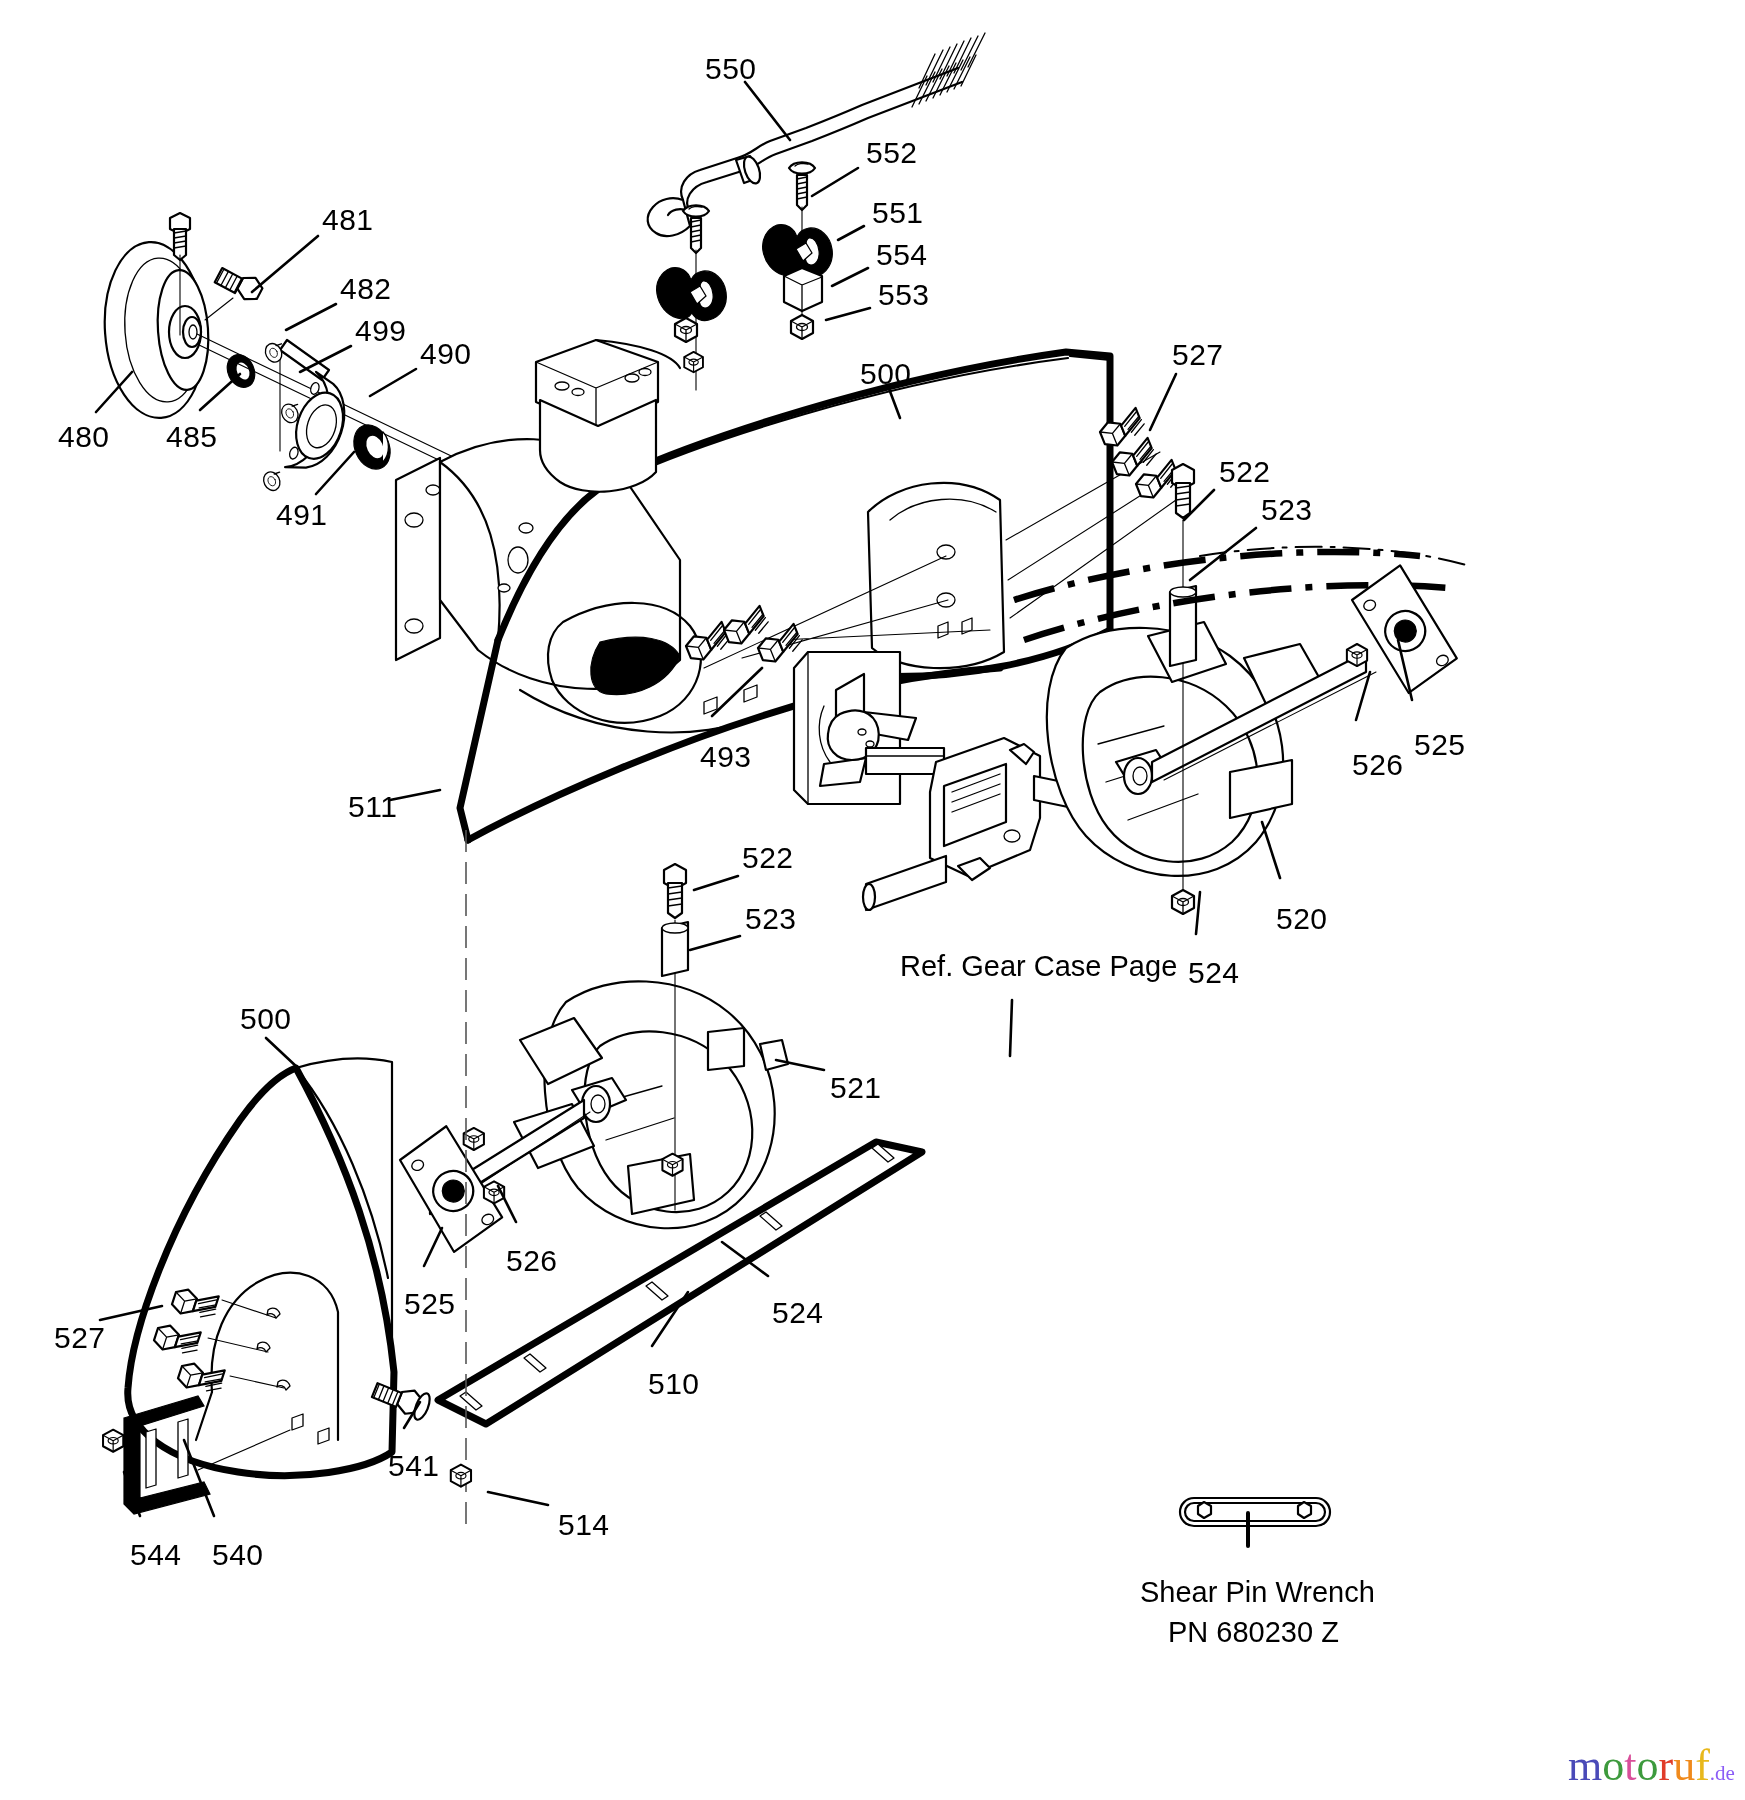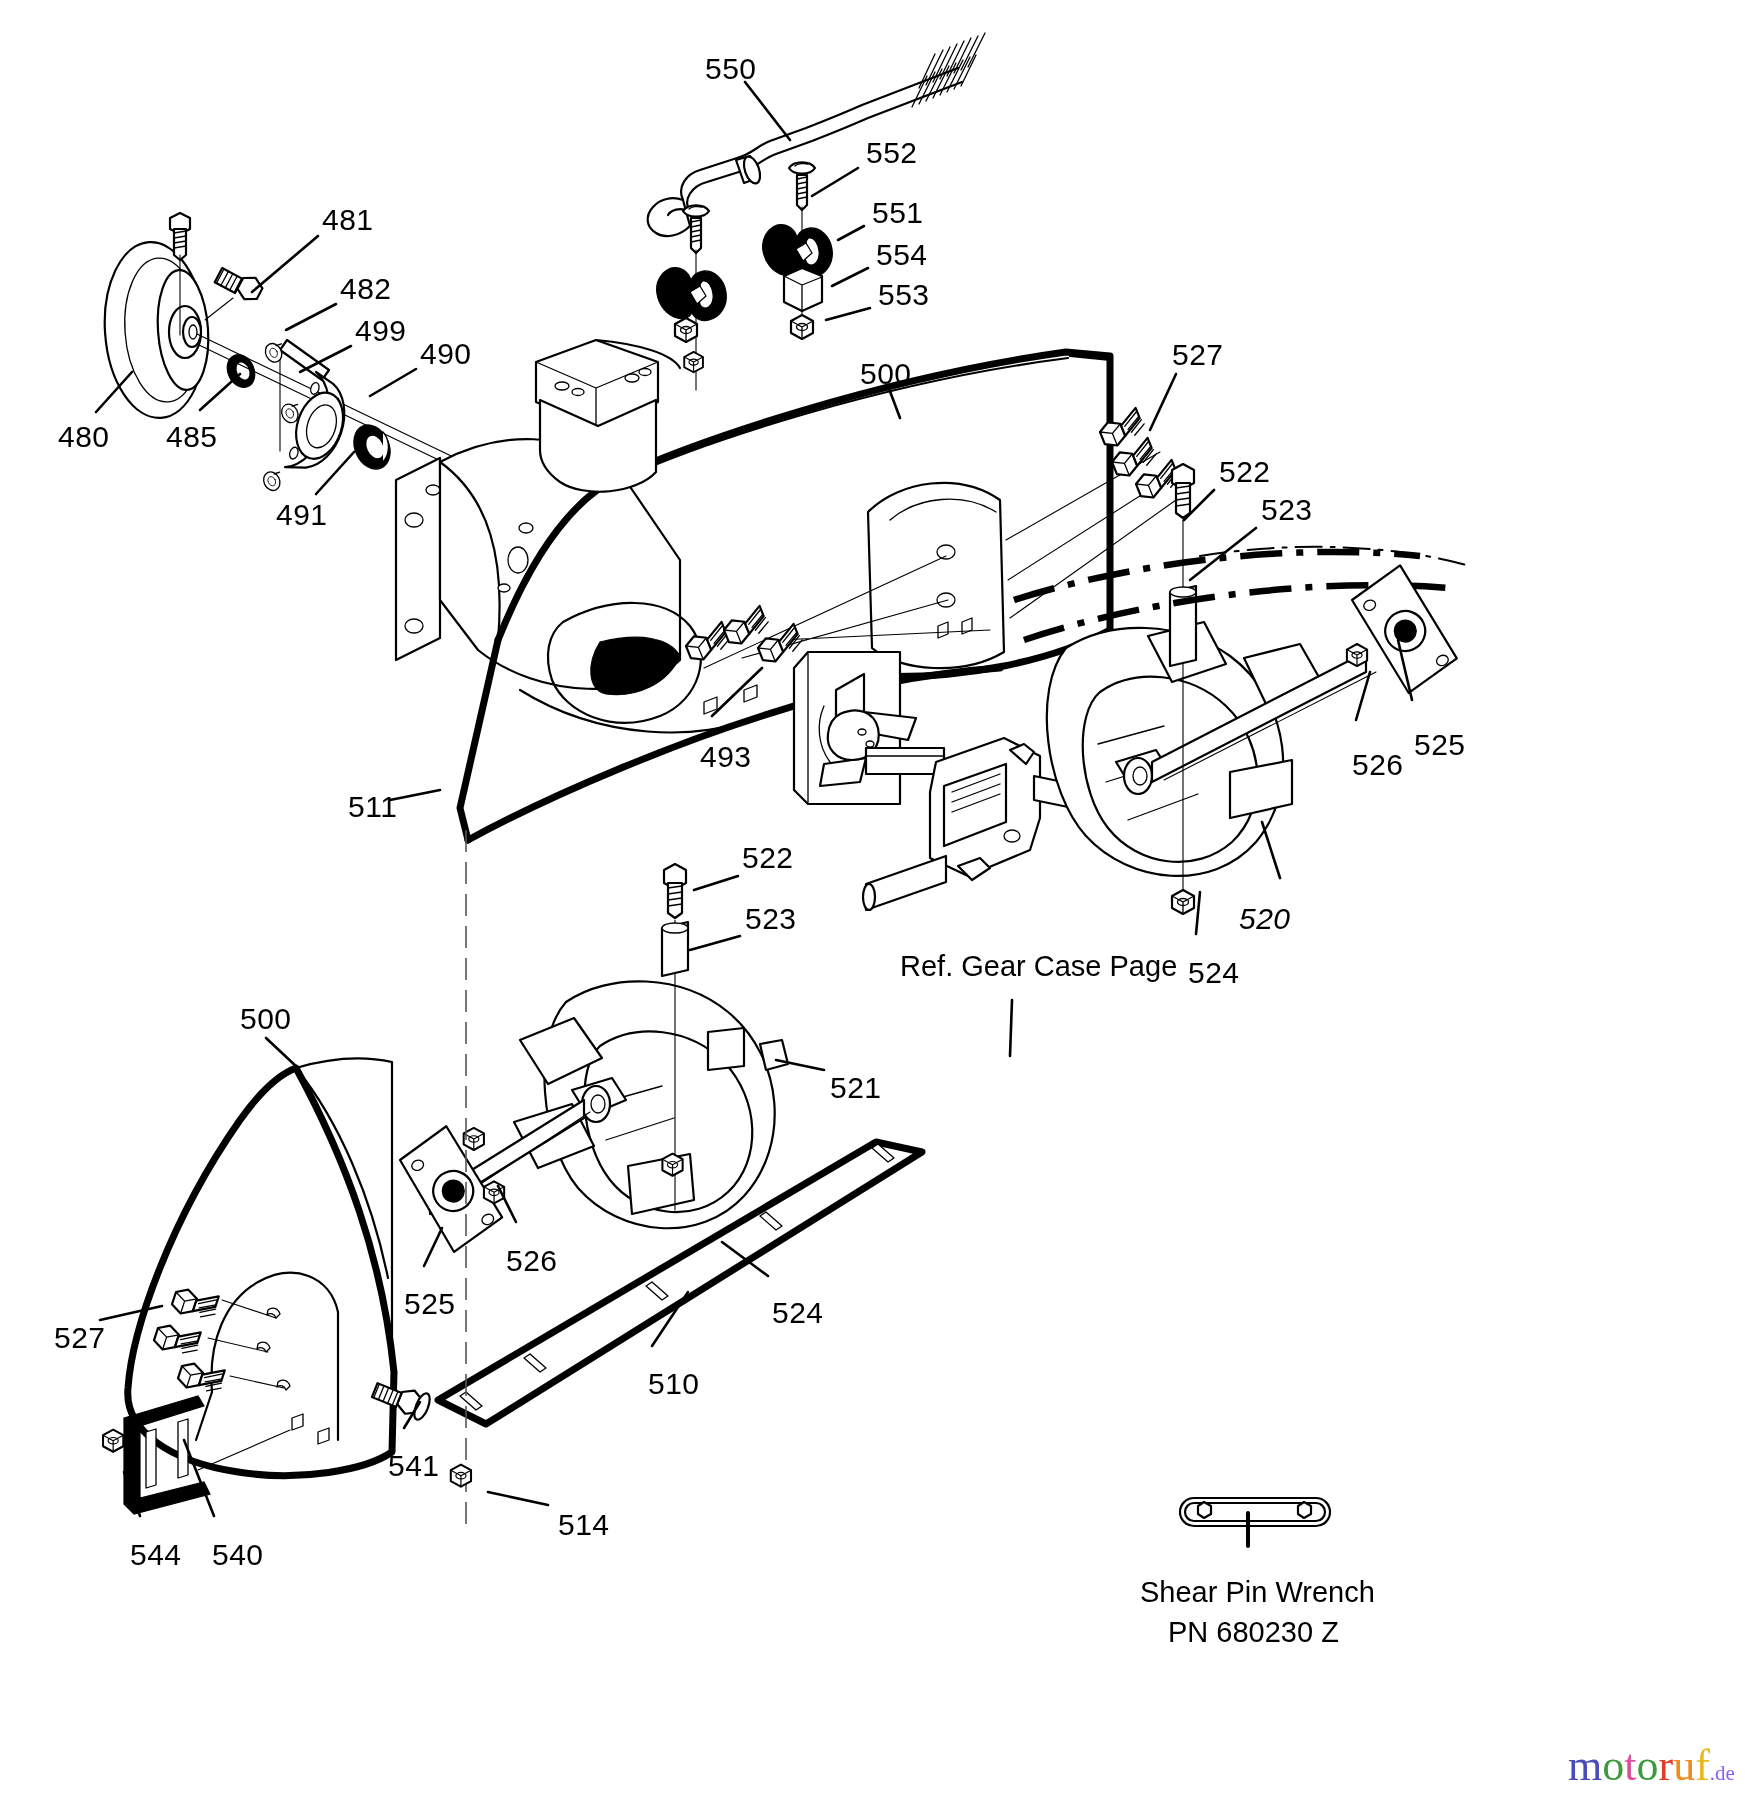--- a/index.html
+++ b/index.html
@@ -457,21 +457,21 @@
 <div class="lbl" style="left:420px;top:337px;">490</div>
 <div class="lbl" style="left:58px;top:420px;">480</div>
 <div class="lbl" style="left:166px;top:420px;">485</div>
 <div class="lbl" style="left:276px;top:498px;">491</div>
 <div class="lbl" style="left:860px;top:357px;">500</div>
 <div class="lbl" style="left:1172px;top:338px;">527</div>
 <div class="lbl" style="left:1219px;top:455px;">522</div>
 <div class="lbl" style="left:1261px;top:493px;">523</div>
 <div class="lbl" style="left:1414px;top:728px;">525</div>
 <div class="lbl" style="left:1352px;top:748px;">526</div>
-<div class="lbl" style="left:1239px;top:902px;font-style:italic;">520</div>
+<div class="lbl" style="left:1276px;top:902px;">520</div>
 <div class="lbl" style="left:700px;top:740px;">493</div>
 <div class="lbl" style="left:348px;top:790px;">511</div>
 <div class="lbl" style="left:742px;top:841px;">522</div>
 <div class="lbl" style="left:745px;top:902px;">523</div>
 <div class="lbl" style="left:1188px;top:956px;">524</div>
 <div class="lbl" style="left:830px;top:1071px;">521</div>
 <div class="lbl" style="left:240px;top:1002px;">500</div>
 <div class="lbl" style="left:404px;top:1287px;">525</div>
 <div class="lbl" style="left:506px;top:1244px;">526</div>
 <div class="lbl" style="left:772px;top:1296px;">524</div>

